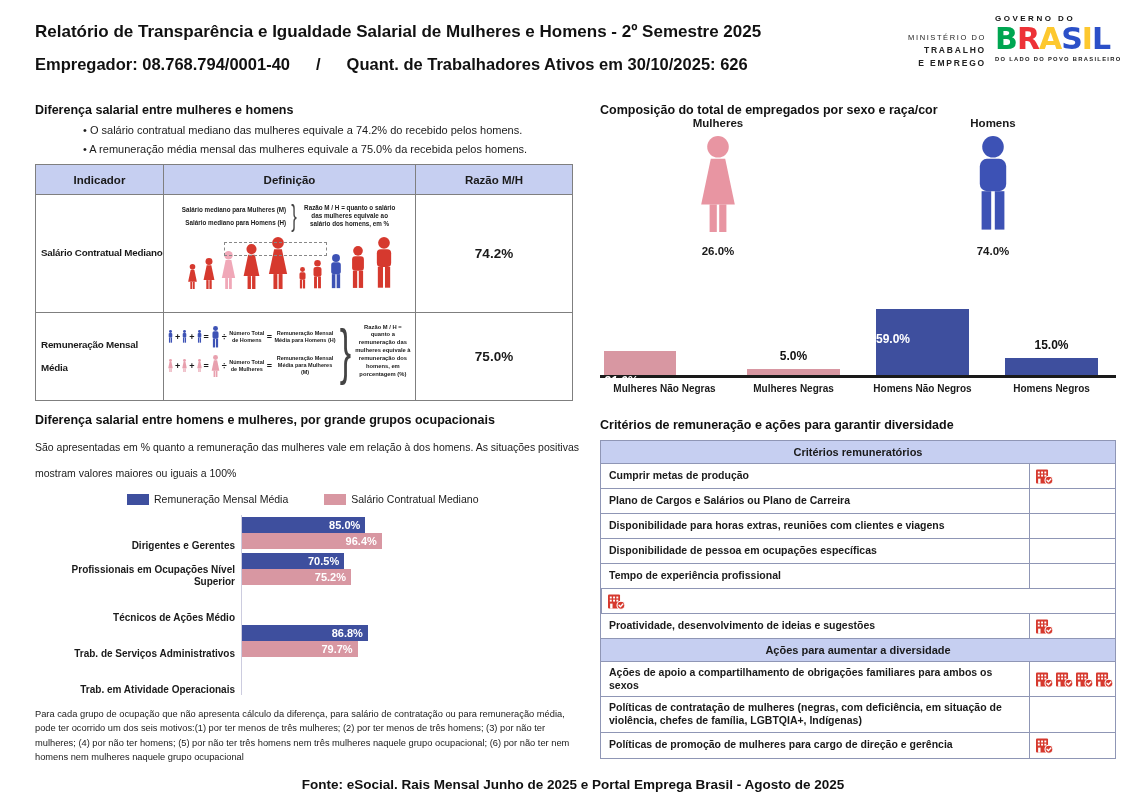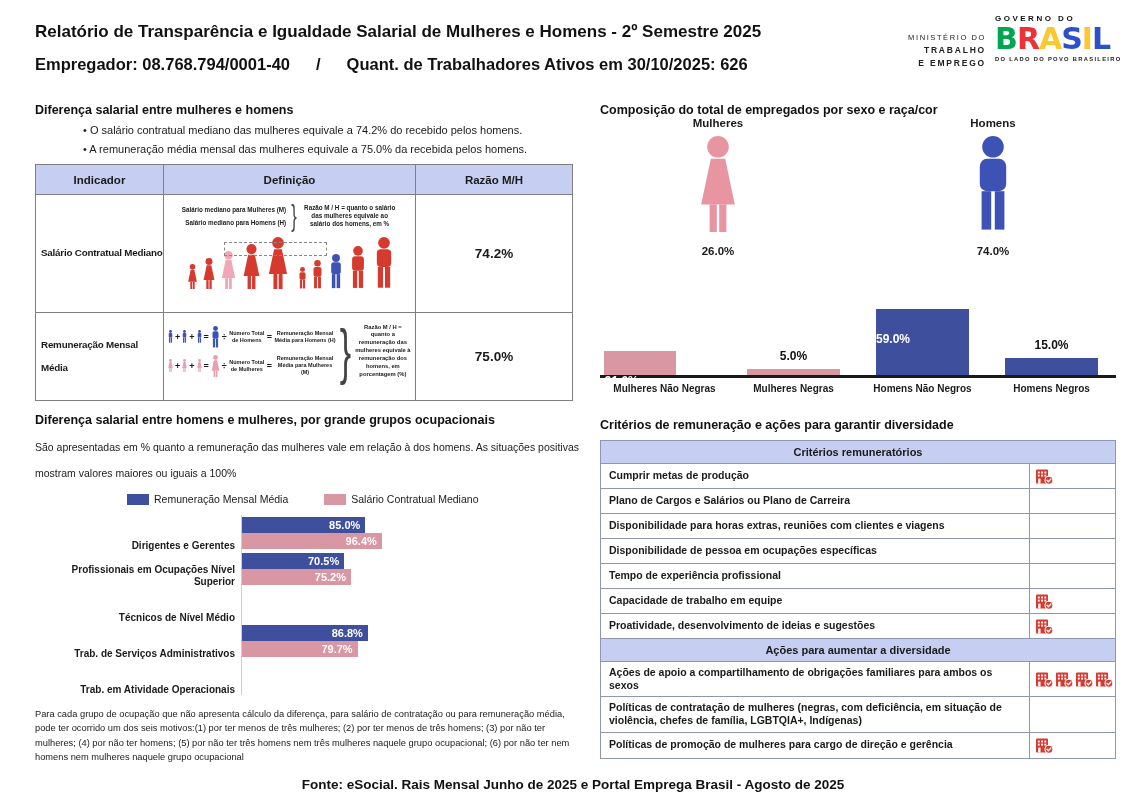--- a/index.html
+++ b/index.html
@@ -326,21 +326,21 @@
           </div>
         </div>
         <div class="occ-row">
           <div class="occ-label">Profissionais em Ocupações Nível Superior</div>
           <div class="occ-bars">
             <div class="occ-bar" style="width:102.2px;background:#3E4F9E">70.5%</div>
             <div class="occ-bar" style="width:109.0px;background:#D897A2">75.2%</div>
           </div>
         </div>
         <div class="occ-row">
-          <div class="occ-label">Técnicos de Nível Médio</div>
+          <div class="occ-label">Técnicos de Ações Médio</div>
           <div class="occ-bars"></div>
         </div>
         <div class="occ-row">
           <div class="occ-label">Trab. de Serviços Administrativos</div>
           <div class="occ-bars">
             <div class="occ-bar" style="width:125.9px;background:#3E4F9E">86.8%</div>
             <div class="occ-bar" style="width:115.6px;background:#D897A2">79.7%</div>
           </div>
         </div>
         <div class="occ-row">
@@ -418,21 +418,20 @@
         </div>
         <div class="crit-row">
           <div class="crit-text">Disponibilidade de pessoa em ocupações específicas</div>
           <div class="crit-icons"></div>
         </div>
         <div class="crit-row">
           <div class="crit-text">Tempo de experiência profissional</div>
           <div class="crit-icons"></div>
         </div>
         <div class="crit-row">
-          <div class="crit-text">Capacidade de trabalho em equipe</div>
           <div class="crit-icons">
             <svg width="19" height="17" viewBox="0 0 26 24" xmlns="http://www.w3.org/2000/svg">
     <rect x="1" y="2" width="17" height="20" rx="1.5" fill="#D6392E"></rect>
     <rect x="3.6" y="5" width="2.7" height="2.7" fill="#fff"></rect>
               <rect x="8.2" y="5" width="2.7" height="2.7" fill="#fff"></rect>
               <rect x="12.8" y="5" width="2.7" height="2.7" fill="#fff"></rect>
     <rect x="3.6" y="9.4" width="2.7" height="2.7" fill="#fff"></rect>
               <rect x="8.2" y="9.4" width="2.7" height="2.7" fill="#fff"></rect>
               <rect x="12.8" y="9.4" width="2.7" height="2.7" fill="#fff"></rect>
     <rect x="4" y="15" width="3.4" height="7" fill="#fff"></rect>

